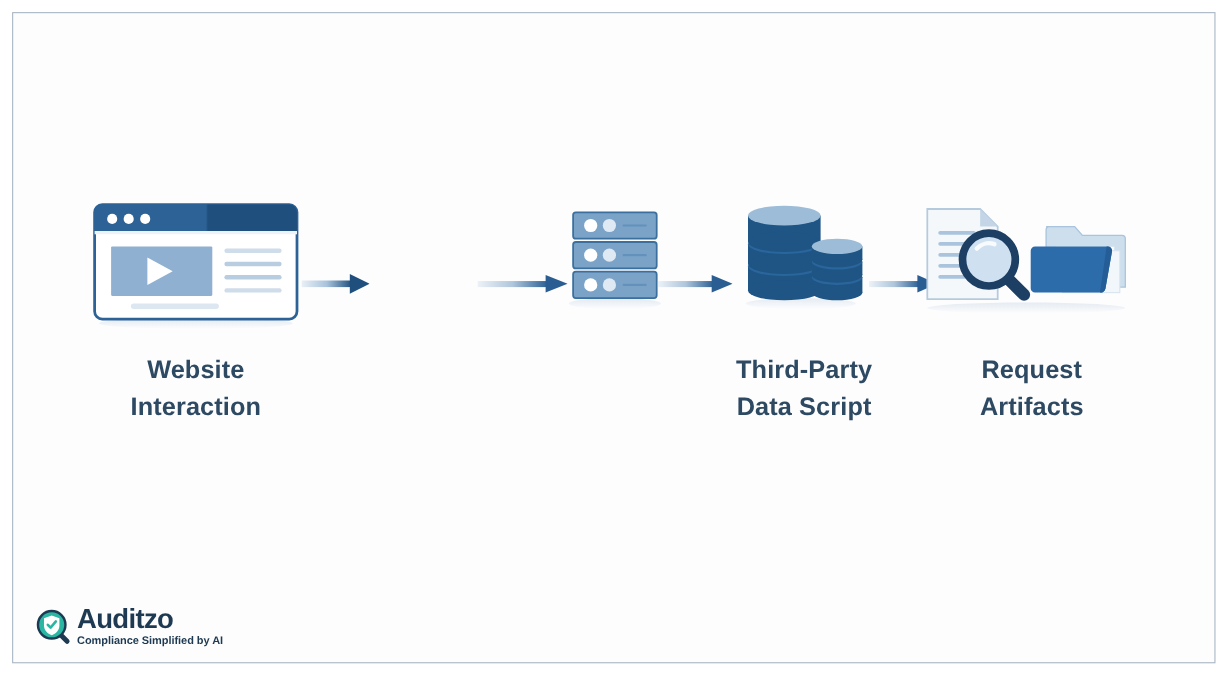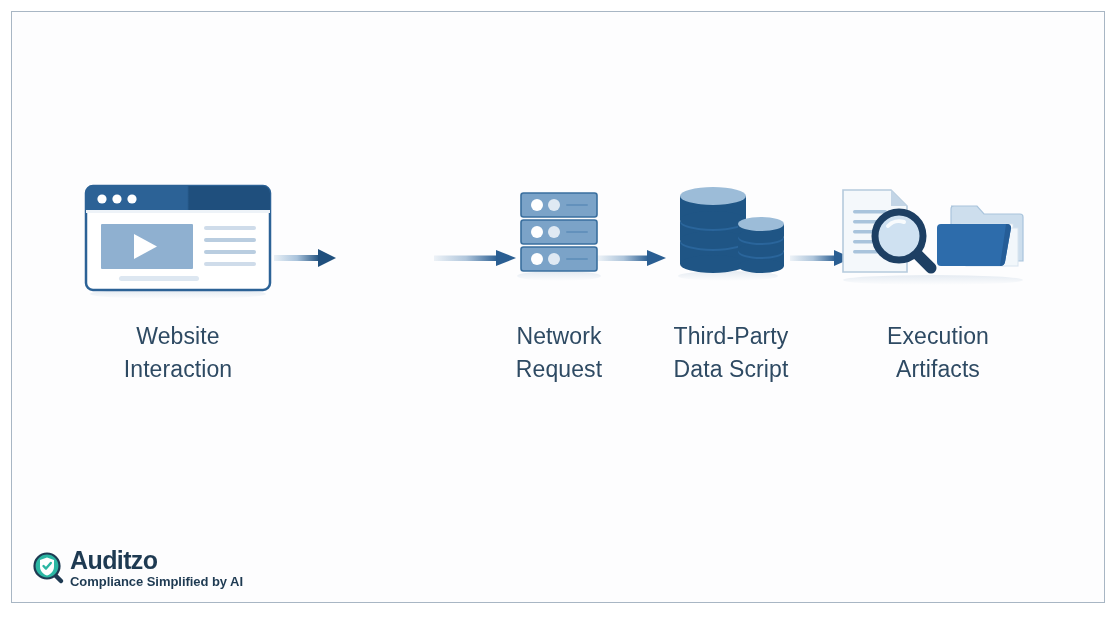--- a/index.html
+++ b/index.html
@@ -47,21 +47,21 @@
     align-items: center;
     justify-content: center;
   }
   .step .label {
     margin-top: 18px;
     font-size: 23px;
     line-height: 1.42;
     color: #2e4a63;
     letter-spacing: .1px;
     white-space: pre-line;
-    font-weight: 400;
+    font-weight: 700;
   }
 
   
   #step-1 { left: 46px;  width: 240px; }
   #step-2 { left: 296px; width: 150px; }
   #step-3 { left: 468px; width: 158px; }
   #step-4 { left: 630px; width: 178px; }
   #step-5 { left: 812px; width: 228px; }
 
   
@@ -86,21 +86,21 @@
   }
   #logo-mark { width: 34px; height: 34px; display: block; }
   #logo-text-wrap { display: flex; flex-direction: column; line-height: 1; }
   #logo-word {
     font-size: 25px;
     font-weight: bold;
     color: #1e3a52;
     letter-spacing: -0.6px;
   }
   #logo-tag {
-    font-size: 13px;
+    font-size: 10px;
     font-weight: bold;
     color: #1e3a52;
     letter-spacing: -0.05px;
     margin-top: 2px;
   }
 </style>
 </head>
 <body>
 
 <div id="slide">
@@ -194,22 +194,20 @@
             <circle cx="33" cy="79" r="6"></circle>
               <circle cx="50" cy="79" r="6" fill="#dfe9f3"></circle>
           </g>
           <g fill="#5f8fba" opacity=".85">
             <rect x="62" y="24" width="22" height="2" rx="1"></rect>
             <rect x="62" y="51" width="22" height="2" rx="1"></rect>
             <rect x="62" y="78" width="22" height="2" rx="1"></rect>
           </g>
         </svg>
       </div>
-      <div class="label">Network
-Request</div>
     </div>
 
     <div class="arrow" id="arrow-3">
       <svg width="100%" height="22" viewBox="0 0 68 22" preserveAspectRatio="none" aria-hidden="true">
         <defs>
           <linearGradient id="ar3" x1="0" y1="0" x2="1" y2="0">
             <stop offset="0%" stop-color="#edf2f7"></stop>
             <stop offset="50%" stop-color="#aec5db"></stop>
             <stop offset="100%" stop-color="#2a5e92"></stop>
           </linearGradient>
@@ -304,21 +302,21 @@
 
           <g>
             <path d="M118 26 h26 l7 8 h36 a3 3 0 0 1 3 3 v44 h-72 v-52 a3 3 0 0 1 3 -3 z" fill="#cddeed" stroke="#a9c4dc" stroke-width="1.2"></path>
             <rect x="128" y="44" width="52" height="40" fill="#ffffff" stroke="#d8e4ef" stroke-width="1"></rect>
             <rect x="133" y="48" width="52" height="38" fill="#f2f7fb" stroke="#d8e4ef" stroke-width="1"></rect>
             <path d="M112 44 h62 a4 4 0 0 1 4 4 l-6 34 a5 5 0 0 1 -5 4 h-59 a4 4 0 0 1 -4 -4 v-34 a4 4 0 0 1 4 -4 z" fill="#2d6cab"></path>
             <path d="M174 44 a4 4 0 0 1 4 4 l-6 34 a5 5 0 0 1 -5 4 l6 -42 z" fill="#255d97"></path>
           </g>
         </svg>
       </div>
-      <div class="label">Execution
+      <div class="label">Request
 Artifacts</div>
     </div>
 
   </div>
 
   <div id="logo">
     <svg id="logo-mark" viewBox="0 0 34 34" aria-hidden="true">
       <line x1="21" y1="22" x2="29" y2="30" stroke="#1e3a52" stroke-width="4.5" stroke-linecap="round"></line>
       <circle cx="15" cy="15" r="12.5" fill="#2bb6a3"></circle>
       <circle cx="15" cy="15" r="12.5" fill="none" stroke="#1e3a52" stroke-width="2.2"></circle>

